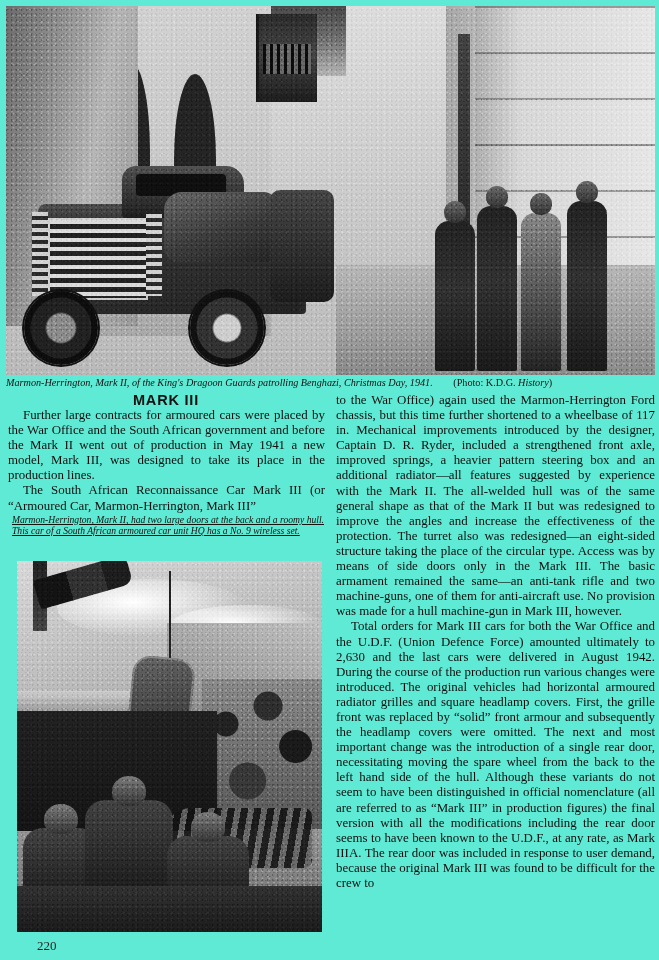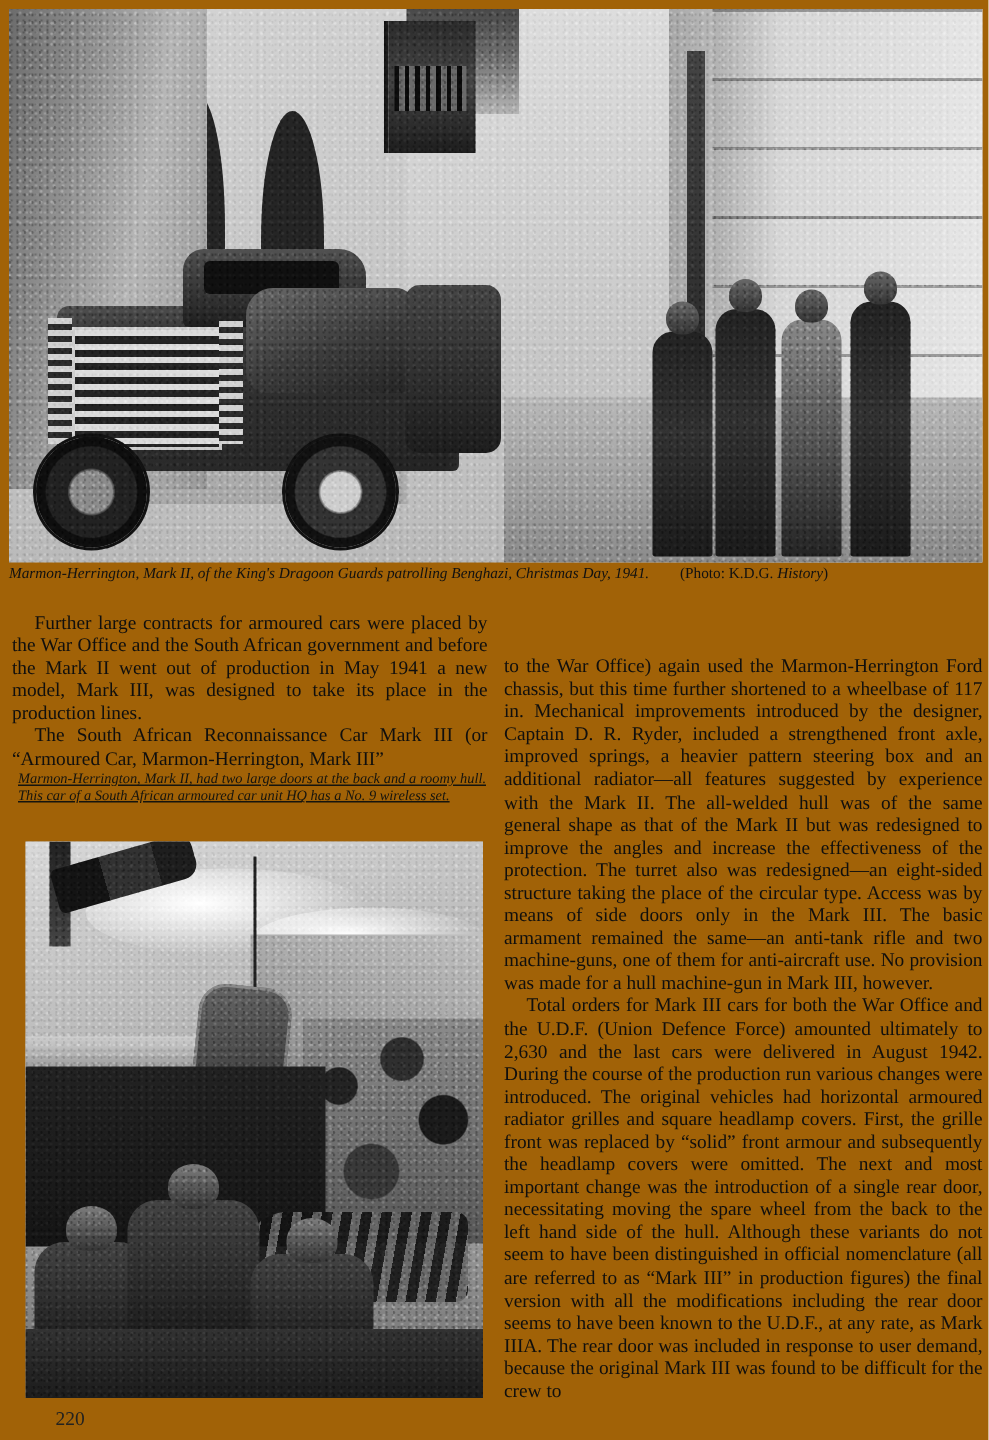--- a/index.html
+++ b/index.html
@@ -14,21 +14,21 @@
     font-family: "Liberation Serif", serif;
     color: #111111;
     overflow: hidden;
   }
 
   .page {
     position: absolute;
     inset: 0;
     width: 659px;
     height: 960px;
-    background: #a16207;
+    background: #5eead4;
   }
 
   
   .photo {
     position: absolute;
     overflow: hidden;
     background: #9a9a96;
     filter: grayscale(100%) contrast(108%);
   }
   .photo .grain {
@@ -293,21 +293,21 @@
     font-size: 12.9px;
     line-height: 15.1px;
     text-align: justify;
     text-justify: inter-word;
     color: #100f0e;
   }
   #col-left  { left: 8px;  top: 408px; width: 317px; }
   #col-right { left: 336px; top: 393px; width: 319px; }
 
   .col p { margin: 0; text-indent: 15px; }
-  .col p.noindent { text-indent: 0; margin-top: 44px; }
+  .col p.noindent { text-indent: 0; }
 
   .fig-caption {
     position: absolute;
     left: 12px; top: 514px; width: 312px;
     font-family: "Liberation Serif", serif;
     font-style: italic;
     font-size: 9.6px;
     line-height: 11px;
     text-align: justify;
     color: #15140f;
@@ -367,20 +367,21 @@
     </div>
 
     <div class="grain"></div>
   </div>
 
   <div class="caption-top">
     <span>Marmon-Herrington, Mark II, of the King's Dragoon Guards patrolling Benghazi, Christmas Day, 1941.</span>
     <span class="credit"><span>(Photo: K.D.G. </span><em>History</em><span>)</span></span>
   </div>
 
+  <div class="heading">MARK III</div>
 
   <div class="col" id="col-left">
     <p>Further large contracts for armoured cars were placed by the War Office and the South African government and before the Mark II went out of production in May 1941 a new model, Mark III, was designed to take its place in the production lines.</p>
     <p>The South African Reconnaissance Car Mark III (or “Armoured Car, Marmon-Herrington, Mark III”</p>
   </div>
 
   <div class="fig-caption">Marmon-Herrington, Mark II, had two large doors at the back and a roomy hull. This car of a South African armoured car unit HQ has a No. 9 wireless set.</div>
 
   <div class="photo" id="photo-lower">
     <div class="lp-sky"></div>

